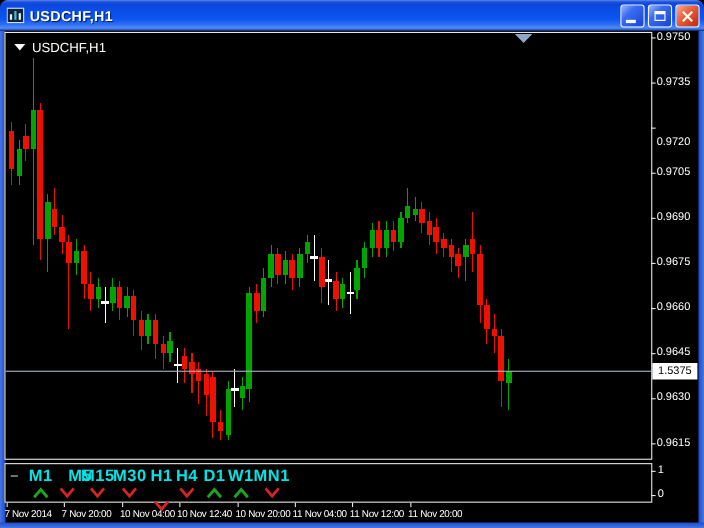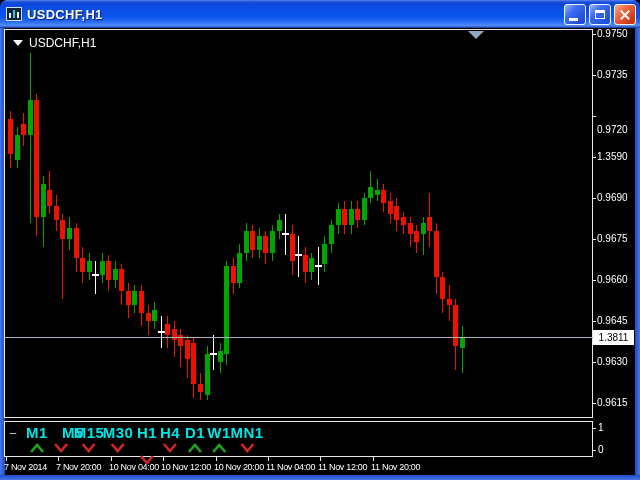--- a/index.html
+++ b/index.html
@@ -224,31 +224,31 @@
       <line x1="462.5" x2="462.5" y1="326" y2="373" stroke="#00a500"></line>
       <rect x="460" width="5" y="337" height="11" fill="#00a500"></rect>
     </svg>
 
   <div class="symbol-label">
     <span class="tri-down"></span>
     <span>USDCHF,H1</span>
   </div>
   <div class="shift-marker"></div>
   <div class="price-line" id="price-line" style="top: 337px; background: rgb(168, 180, 196);"></div>
-  <div class="price-tag" id="price-tag" style="top: 330px;">1.3811</div>
+  <div class="price-tag" id="price-tag" style="top: 330px;">1.5375</div>
 
   <div id="price-scale">
       <div class="ptick" style="top: 34px;"></div>
       <div class="price-label" style="top: 28px;">0.9750</div>
       <div class="ptick" style="top: 75px;"></div>
       <div class="price-label" style="top: 69px;">0.9735</div>
       <div class="ptick" style="top: 116px;"></div>
       <div class="price-label" style="top: 124px;">0.9720</div>
       <div class="ptick" style="top: 157px;"></div>
-      <div class="price-label" style="top: 151px;">1.3590</div>
+      <div class="price-label" style="top: 151px;">0.9705</div>
       <div class="ptick" style="top: 198px;"></div>
       <div class="price-label" style="top: 192px;">0.9690</div>
       <div class="ptick" style="top: 239px;"></div>
       <div class="price-label" style="top: 233px;">0.9675</div>
       <div class="ptick" style="top: 280px;"></div>
       <div class="price-label" style="top: 274px;">0.9660</div>
       <div class="ptick" style="top: 321px;"></div>
       <div class="price-label" style="top: 315px;">0.9645</div>
       <div class="ptick" style="top: 362px;"></div>
       <div class="price-label" style="top: 356px;">0.9630</div>
@@ -256,21 +256,21 @@
       <div class="price-label" style="top: 397px;">0.9615</div>
     </div>
   <div id="time-scale">
       <div class="ttick" style="left: 6px;"></div>
       <div class="time-label" style="left: 4px;">7 Nov 2014</div>
       <div class="ttick" style="left: 58px;"></div>
       <div class="time-label" style="left: 56px;">7 Nov 20:00</div>
       <div class="ttick" style="left: 111px;"></div>
       <div class="time-label" style="left: 109px;">10 Nov 04:00</div>
       <div class="ttick" style="left: 163px;"></div>
-      <div class="time-label" style="left: 161px;">10 Nov 12:00</div>
+      <div class="time-label" style="left: 161px;">10 Nov 12:40</div>
       <div class="ttick" style="left: 216px;"></div>
       <div class="time-label" style="left: 214px;">10 Nov 20:00</div>
       <div class="ttick" style="left: 268px;"></div>
       <div class="time-label" style="left: 266px; text-align: center;">11 Nov 04:00</div>
       <div class="ttick" style="left: 320px;"></div>
       <div class="time-label" style="left: 318px;">11 Nov 12:00</div>
       <div class="ttick" style="left: 373px;"></div>
       <div class="time-label" style="left: 371px;">11 Nov 20:00</div>
     </div>
   <div id="ind-scale">

